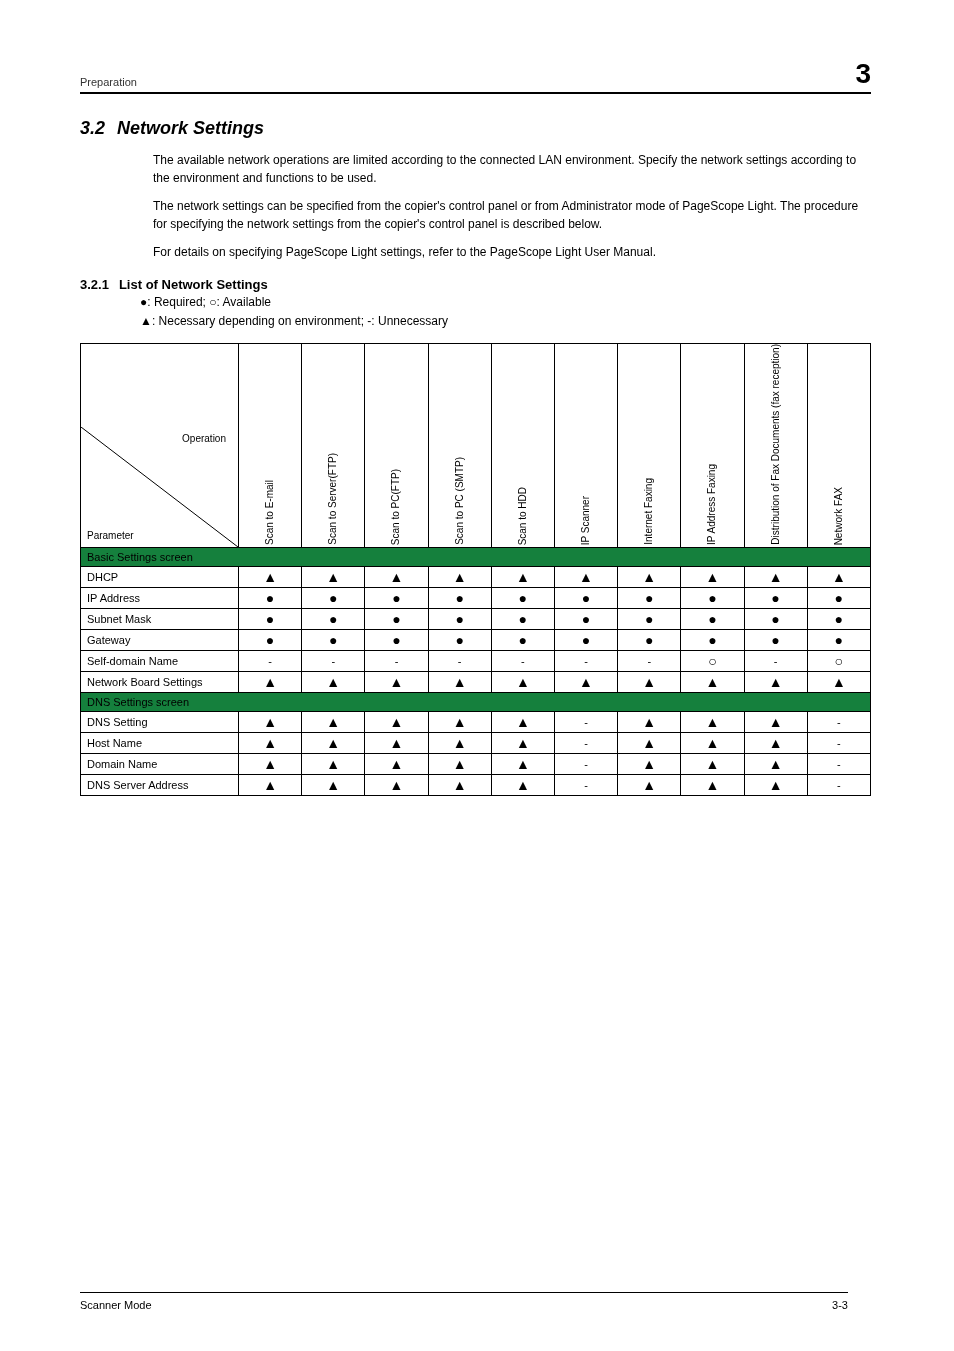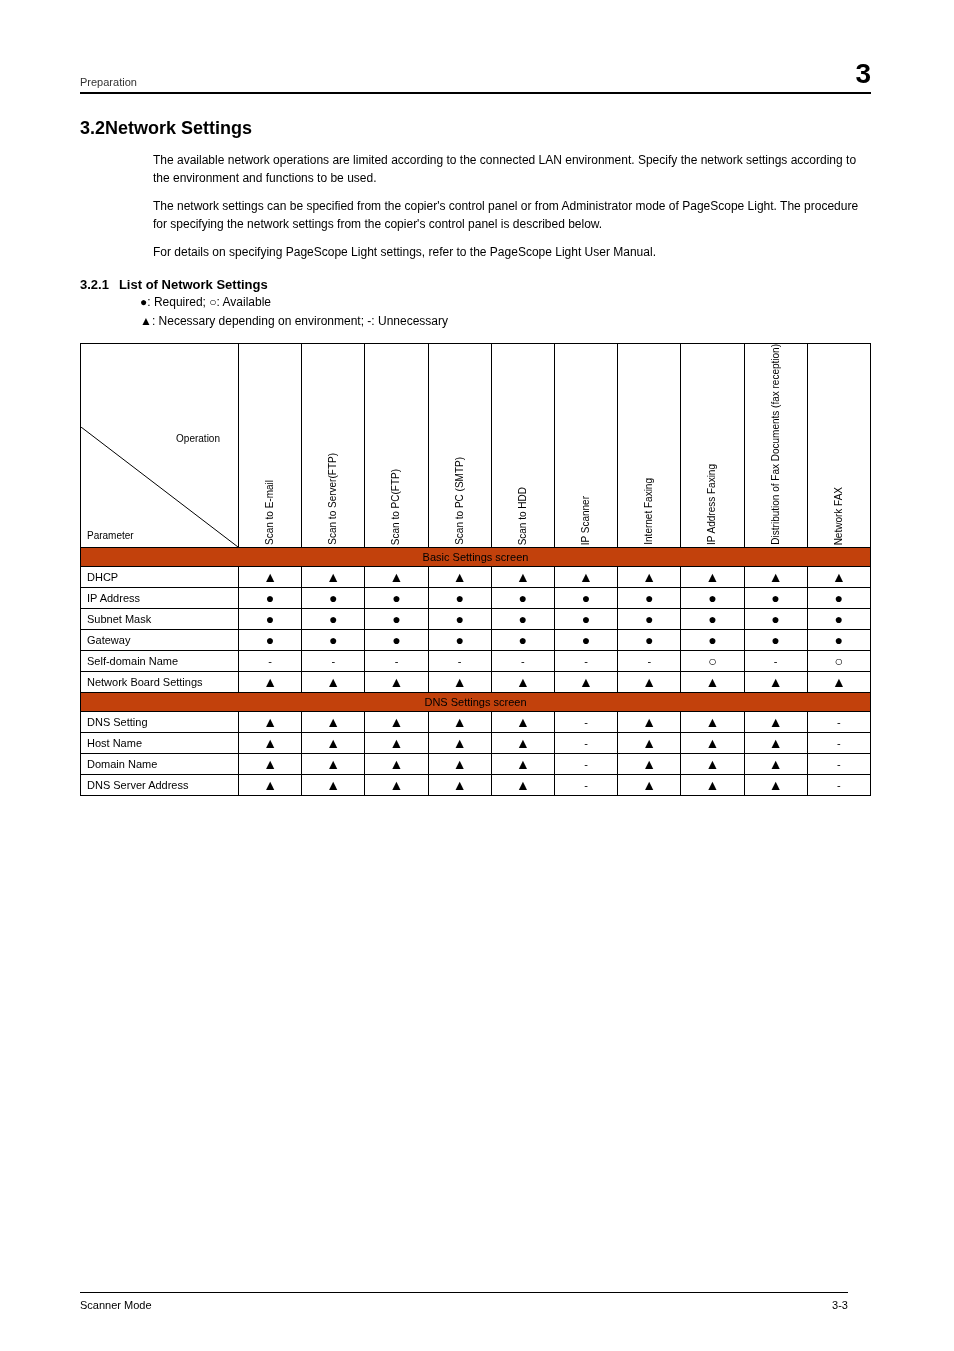--- a/index.html
+++ b/index.html
@@ -40,20 +40,22 @@
       line-height: 1;
     }
 
     
     .section-title {
       font-size: 18px;
       font-weight: bold;
       margin-bottom: 12px;
       display: flex;
       align-items: baseline;
+      gap: 12px;
+      font-style: italic;
     }
     .section-number {
       font-size: 18px;
       font-weight: bold;
     }
 
     
     .body-text {
       margin-left: 73px;
       margin-bottom: 10px;
@@ -126,21 +128,21 @@
       position: absolute;
       top: 0;
       left: 0;
       width: 100%;
       height: 100%;
     }
 
     .corner-top-text {
       position: absolute;
       top: 6px;
-      right: 18px;
+      right: 12px;
       font-size: 10px;
       font-weight: normal;
       text-align: right;
     }
 
     .corner-bottom-text {
       position: absolute;
       bottom: 6px;
       left: 6px;
       font-size: 10px;
@@ -162,24 +164,24 @@
       transform: rotate(180deg);
       white-space: nowrap;
       font-size: 10px;
       font-weight: normal;
       display: inline-block;
       line-height: 1.2;
     }
 
     
     .section-header td {
-      text-align: center;
+      text-align: left;
       font-size: 11px;
       padding: 3px 6px;
-      background: #c2410c;
+      background: #15803d;
     }
 
     
     .data-row td:first-child {
       text-align: left;
       padding: 3px 6px;
       font-size: 11px;
       width: 90px;
       min-width: 90px;
     }

